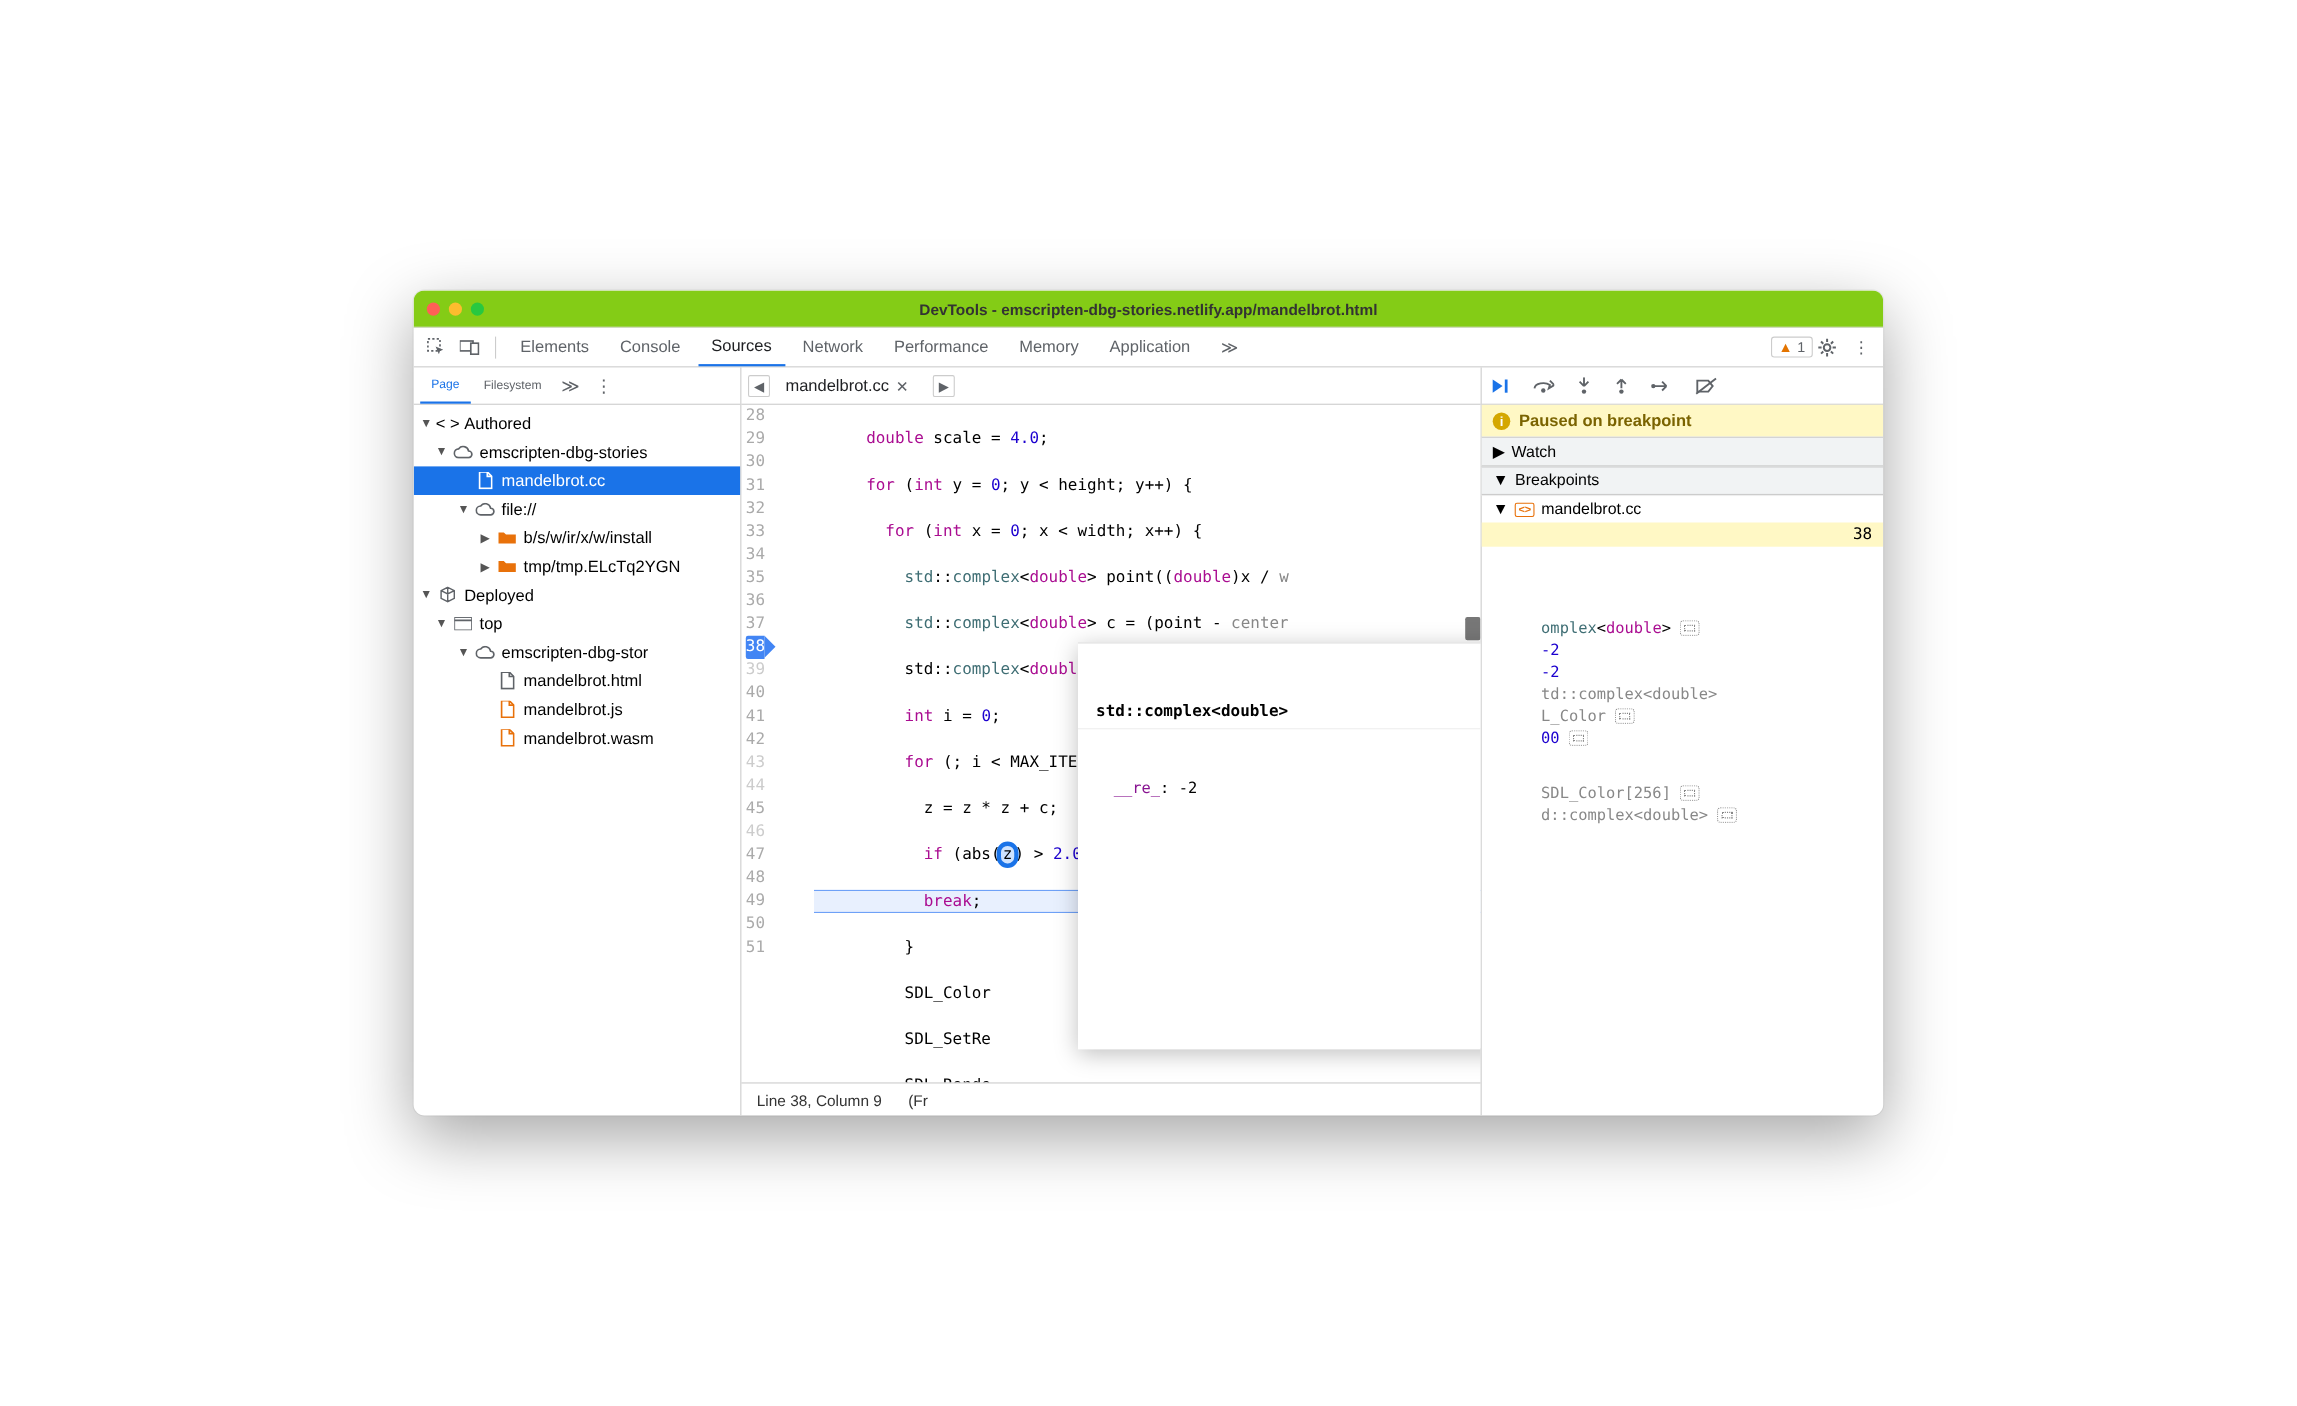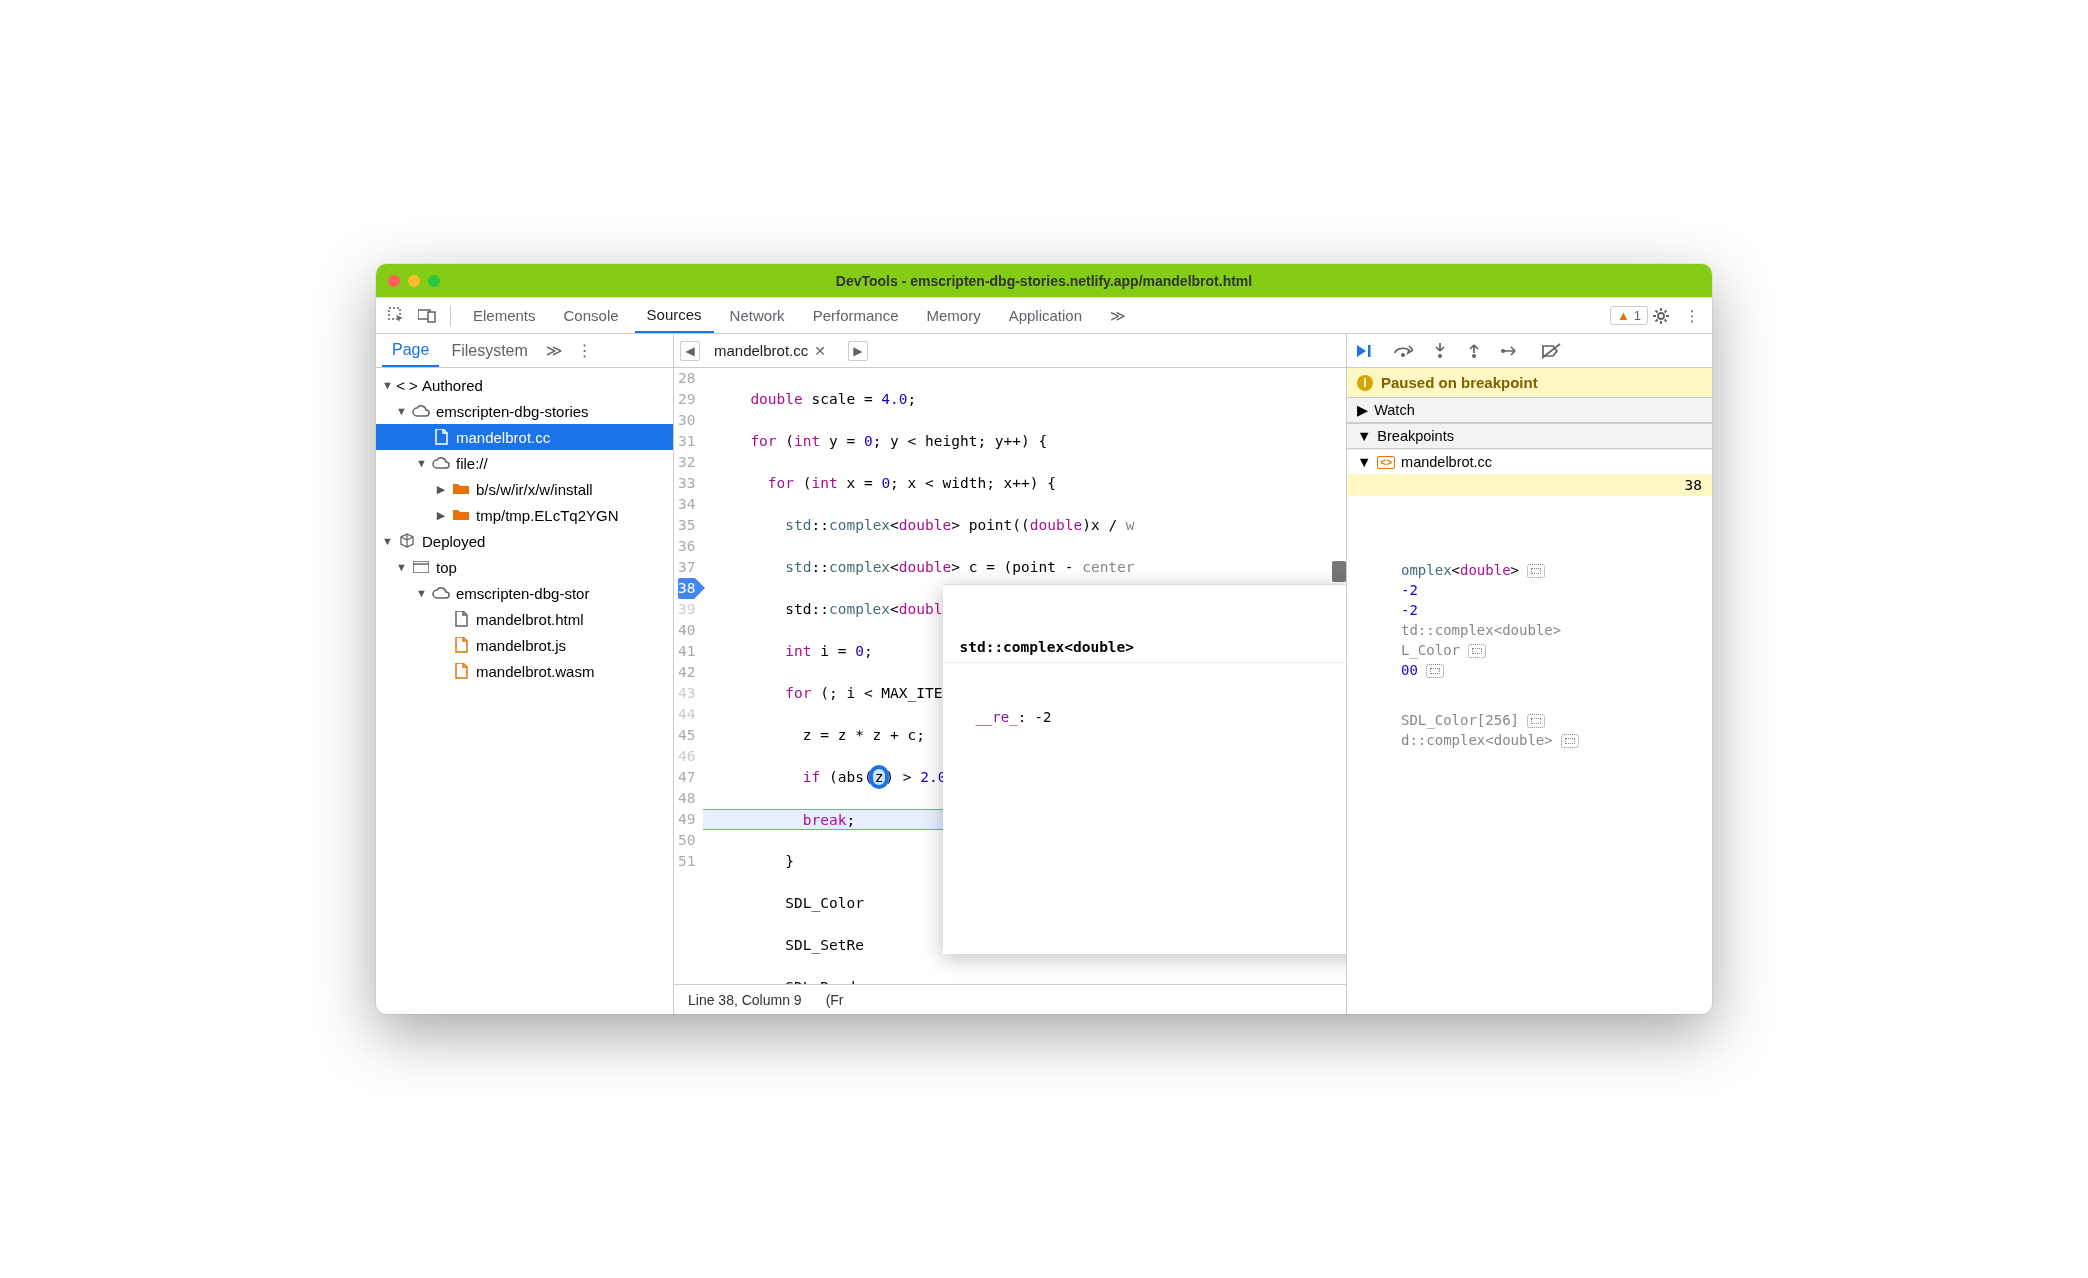--- a/index.html
+++ b/index.html
@@ -42,37 +42,37 @@
   .toolbar .tab { padding: 0 12px; height:100%; display:flex; align-items:center; cursor:pointer; }
   .toolbar .tab.active { color:#202124; border-bottom: 2px solid #1a73e8; font-weight:400;}
   .toolbar .spacer { flex:1; }
   .warn-badge { display:flex; align-items:center; border:1px solid #ccc; border-radius:3px; padding:1px 6px; gap:4px; font-size:13px; color:#5f6368; }
   .warn-tri { color:#e37400; }
   .gear, .kebab { width:24px; text-align:center; cursor:pointer; color:#5f6368; }
   .body { flex:1; display:flex; min-height:0; }
   
   .left { width: 298px; border-right:1px solid #ccc; display:flex; flex-direction:column; }
   .left-tabs { display:flex; align-items:center; height:34px; border-bottom:1px solid #ccc; padding:0 6px; gap:2px; }
-  .left-tabs .ltab { padding:0 10px; height:100%; display:flex; align-items:center; font-size:16px; color:#5f6368; cursor:pointer;}
+  .left-tabs .ltab { padding:0 10px; height:100%; display:flex; align-items:center; font-size:11px; color:#5f6368; cursor:pointer;}
   .left-tabs .ltab.active { color:#1a73e8; border-bottom:2px solid #1a73e8; }
   .left-tabs .chev, .left-tabs .dots { color:#5f6368; padding:0 6px; cursor:pointer;}
   .tree { flex:1; overflow:auto; font-size:15px; padding-top:4px; }
   .tree-row { display:flex; align-items:center; height:26px; gap:6px; padding-left:6px; white-space:nowrap; cursor:default;}
   .tree-row .arrow { width:10px; text-align:center; color:#555; font-size:11px;}
   .tree-row .ico { width:18px; display:flex; justify-content:center; }
   .tree-row.sel { background:#1a73e8; color:#fff; }
   .tree-row.sel svg { stroke:#fff; fill:#fff; }
   .ind1{padding-left:20px;} .ind2{padding-left:40px;} .ind3{padding-left:60px;}
   
   .center { flex:1; display:flex; flex-direction:column; border-right:1px solid #ccc; min-width:0; }
   .file-tabs { height:34px; display:flex; align-items:center; border-bottom:1px solid #ccc; padding:0 6px; gap:8px; }
   .file-tabs .nav-ico { color:#5f6368; cursor:pointer; border:1px solid #ccc; border-radius:2px; width:20px; height:20px; display:flex; align-items:center; justify-content:center; font-size:12px;}
   .file-tab { display:flex; align-items:center; gap:6px; padding:0 6px; font-size:15px; color:#202124;}
   .file-tab .close { color:#5f6368; font-size:14px; cursor:pointer;}
-  .editor { flex:1; display:flex; font-family: Menlo, Consolas, monospace; font-size:14.5px; line-height:21px; overflow:hidden; position:relative;}
+  .editor { flex:1; display:flex; font-family: Menlo, Consolas, monospace; font-size:14.5px; line-height:21px; overflow:hidden; position:relative;gap:37px;}
   .gutter { text-align:right; color:#aaa; padding:0 8px 0 4px; user-select:none;}
   .gutter div { height:21px; }
   .gutter div.bp { background:#4285f4; color:#fff; position:relative; border-radius:2px 0 0 2px;}
   .gutter div.bp::after { content:""; position:absolute; right:-10px; top:0; border-top:10.5px solid transparent; border-bottom:10.5px solid transparent; border-left:10px solid #4285f4;}
   .code { flex:1; white-space:pre; overflow:hidden; position:relative;}
   .code .row { height:21px; padding-left:12px; }
   .code .row.exe { background:#e8f0fe; border-top:1px solid #6ea1f7; border-bottom:1px solid #6ea1f7; }
   .kw{color:#aa0d91;} .ty{color:#aa0d91;} .num{color:#1c00cf;}
   .std{color:#3f6e74;}
   

